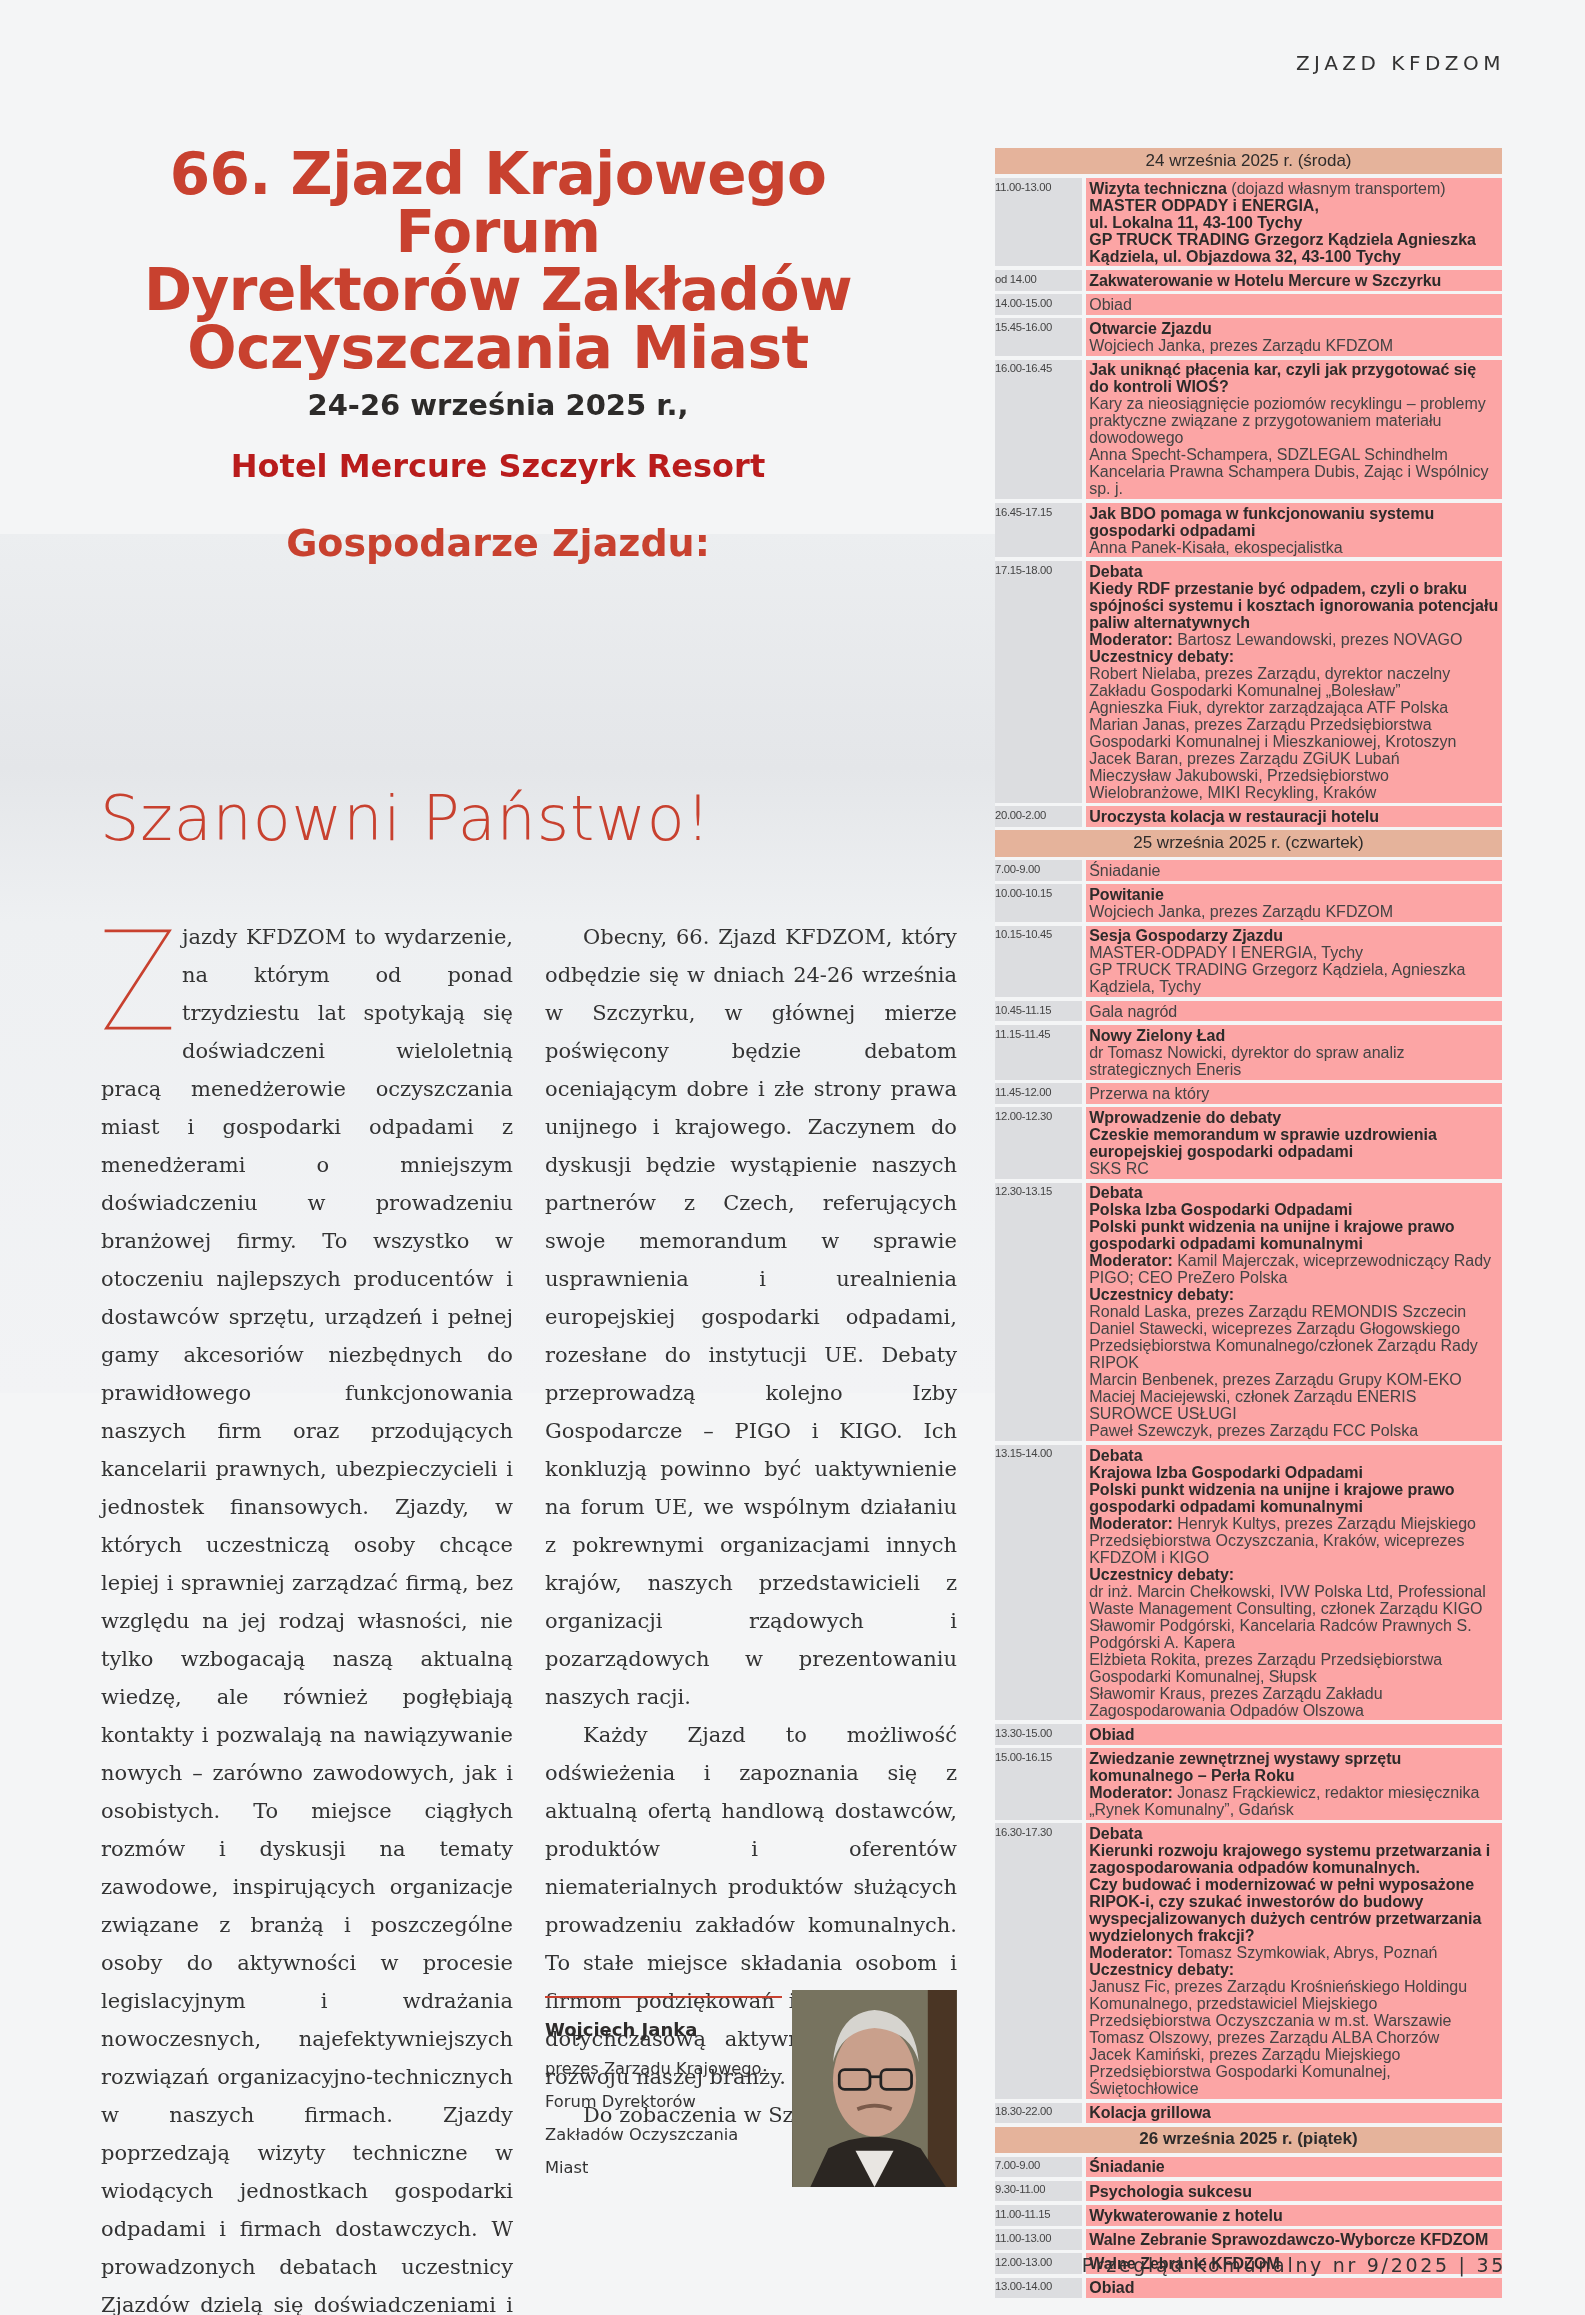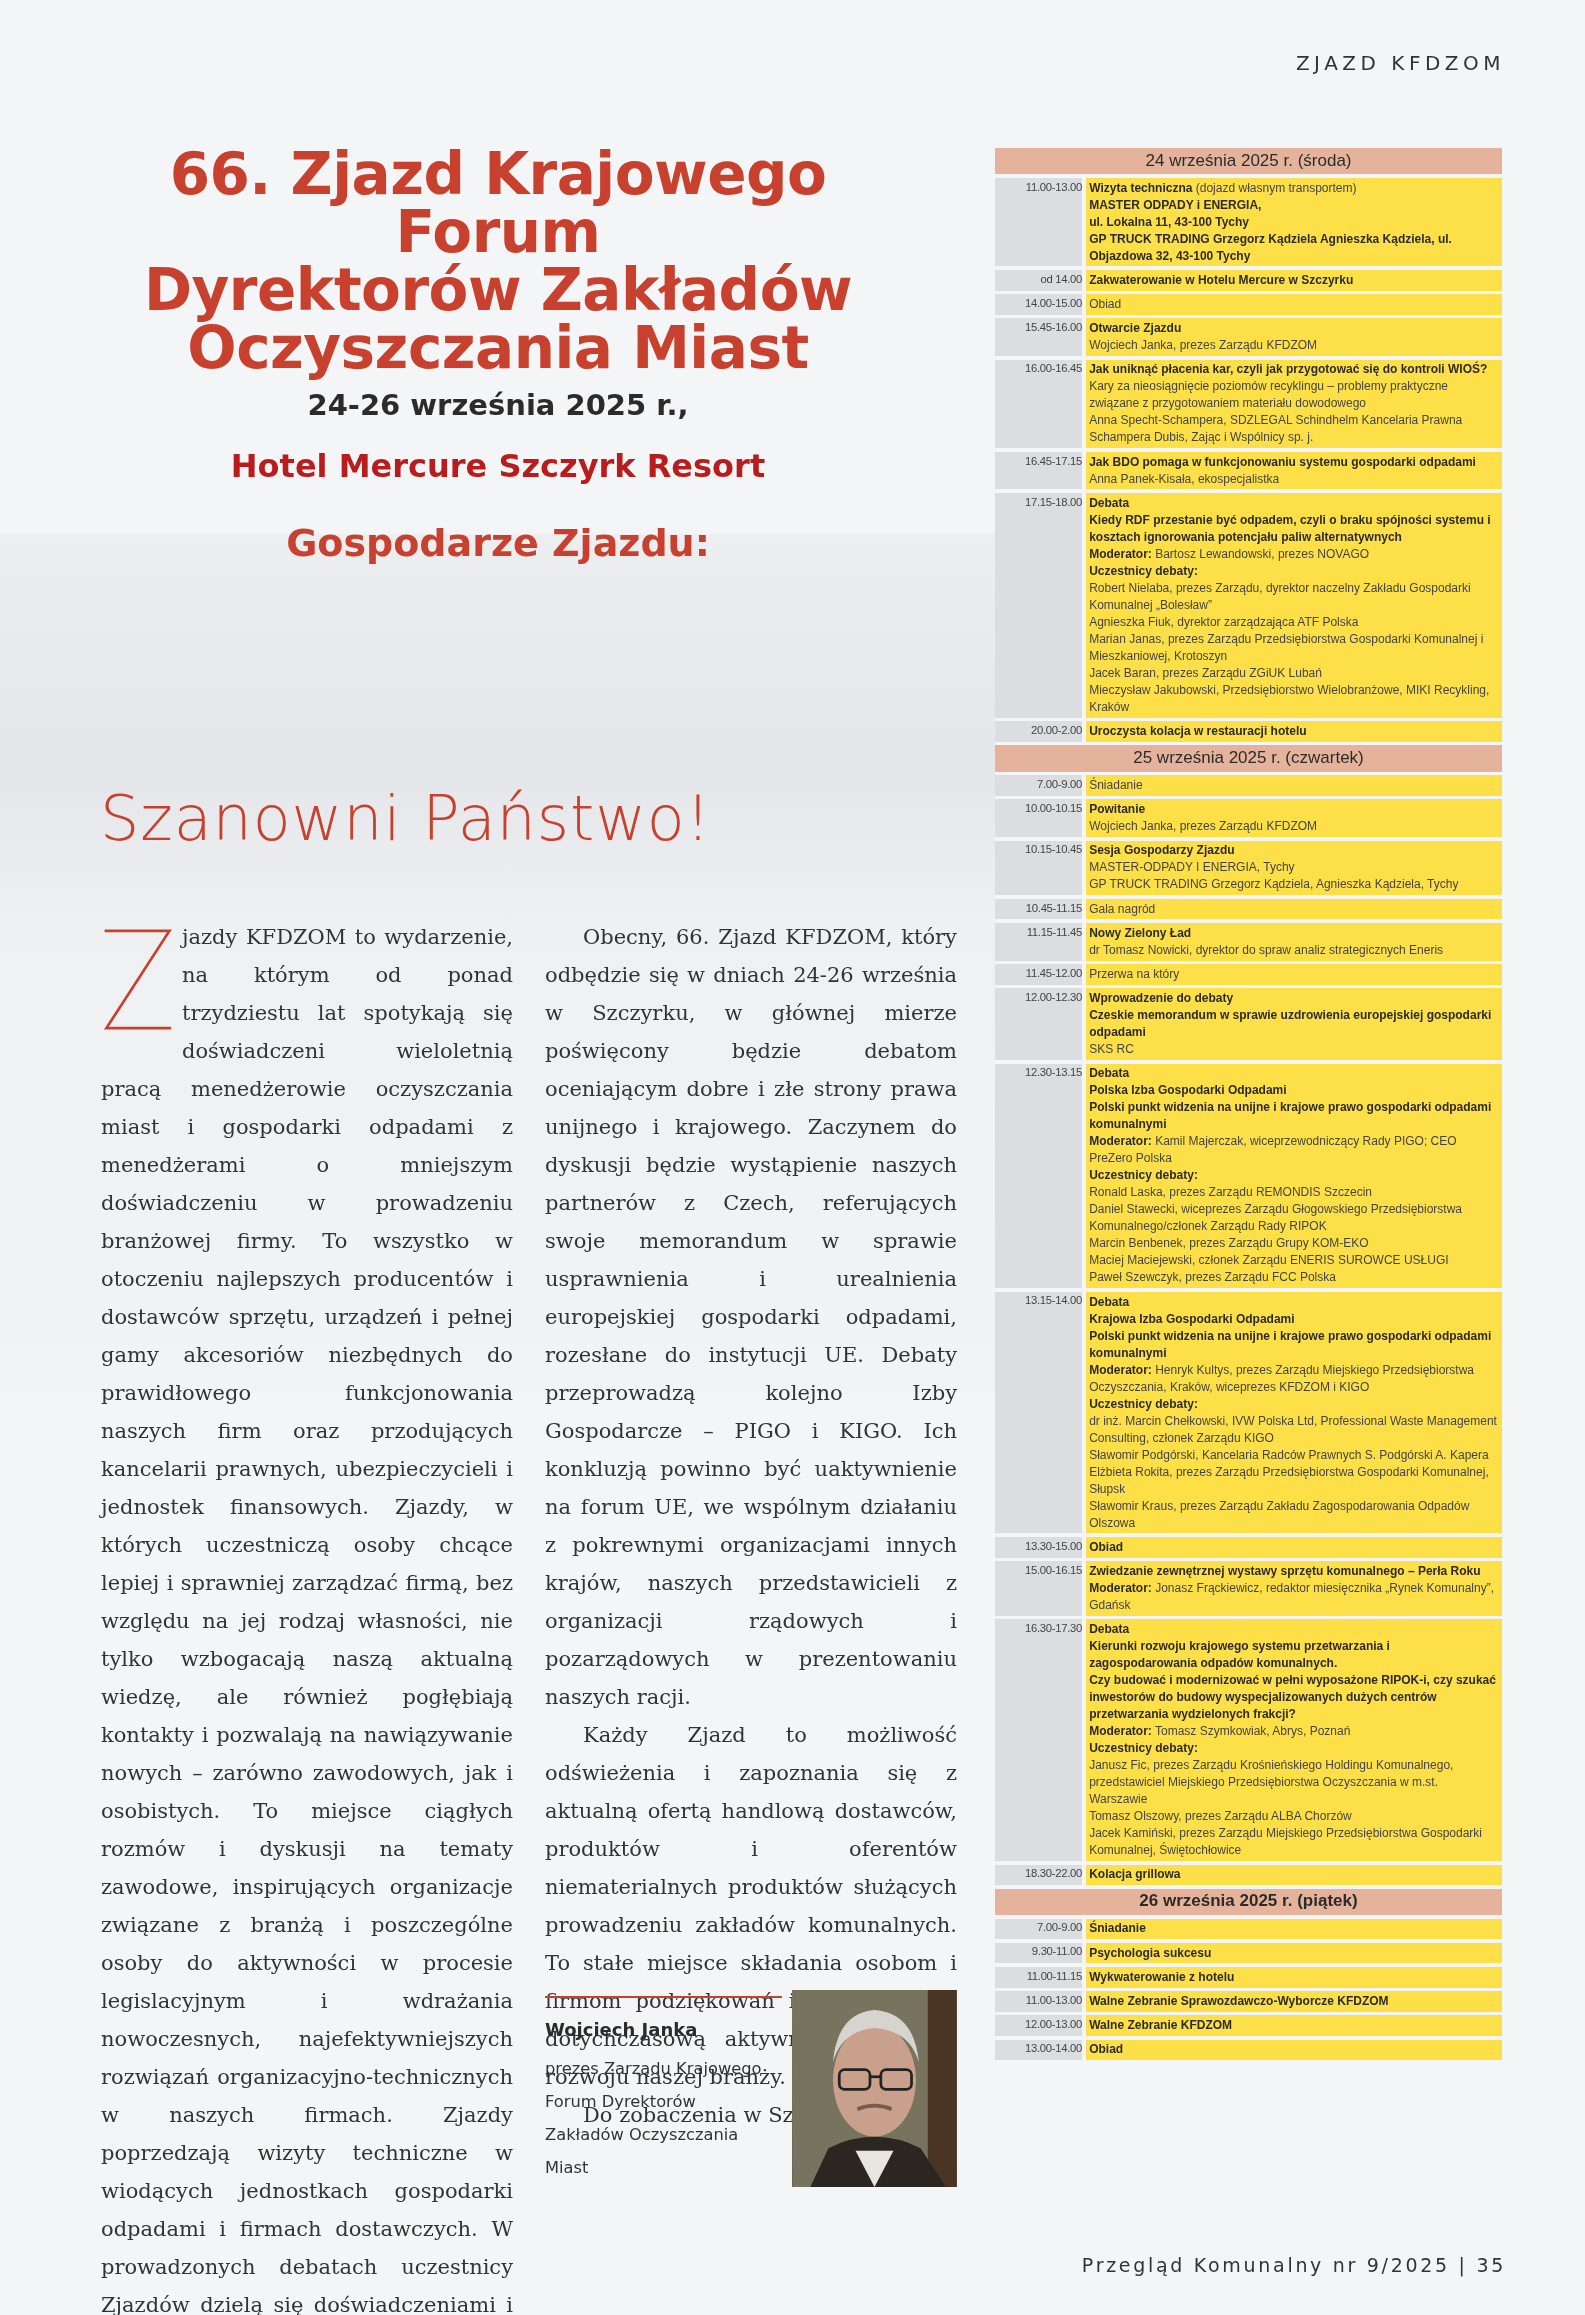--- a/index.html
+++ b/index.html
@@ -95,26 +95,26 @@
     background: #e5b39b;
     text-align: center; font-size: 17px; color: #2d2b2a;
     padding: 2.7px 0 3.6px; margin-bottom: 3.6px;
   }
   .day-header.bold-h { font-weight: bold; }
   .row {
     display: flex; margin-bottom: 3.6px;
   }
   .time {
     width: 87px; flex: 0 0 87px; background: #dcdde0; margin-right: 3.6px;
-    font-size: 11.3px; color: #444; text-align: right; padding-top: 2.7px;
+    font-size: 11.3px; color: #444; text-align: left; padding-top: 2.7px;
     letter-spacing: -0.3px;
   }
   .content {
-    flex: 1; background: #fde047; padding: 1.8px 3.6px 1.8px 3.6px;
-    font-size: 12px; line-height: 17px; color: #444;
+    flex: 1; background: #fca5a5; padding: 1.8px 3.6px 1.8px 3.6px;
+    font-size: 16px; line-height: 17px; color: #444;
   }
   .b { font-weight: bold; color: #2d2b2a; }
   .footer {
     position: absolute; right: 80px; top: 2254px;
     font-family: "DejaVu Sans", sans-serif; font-size: 19px; letter-spacing: 2.7px; color: #333;
   }
 </style>
 </head>
 <body>
 

